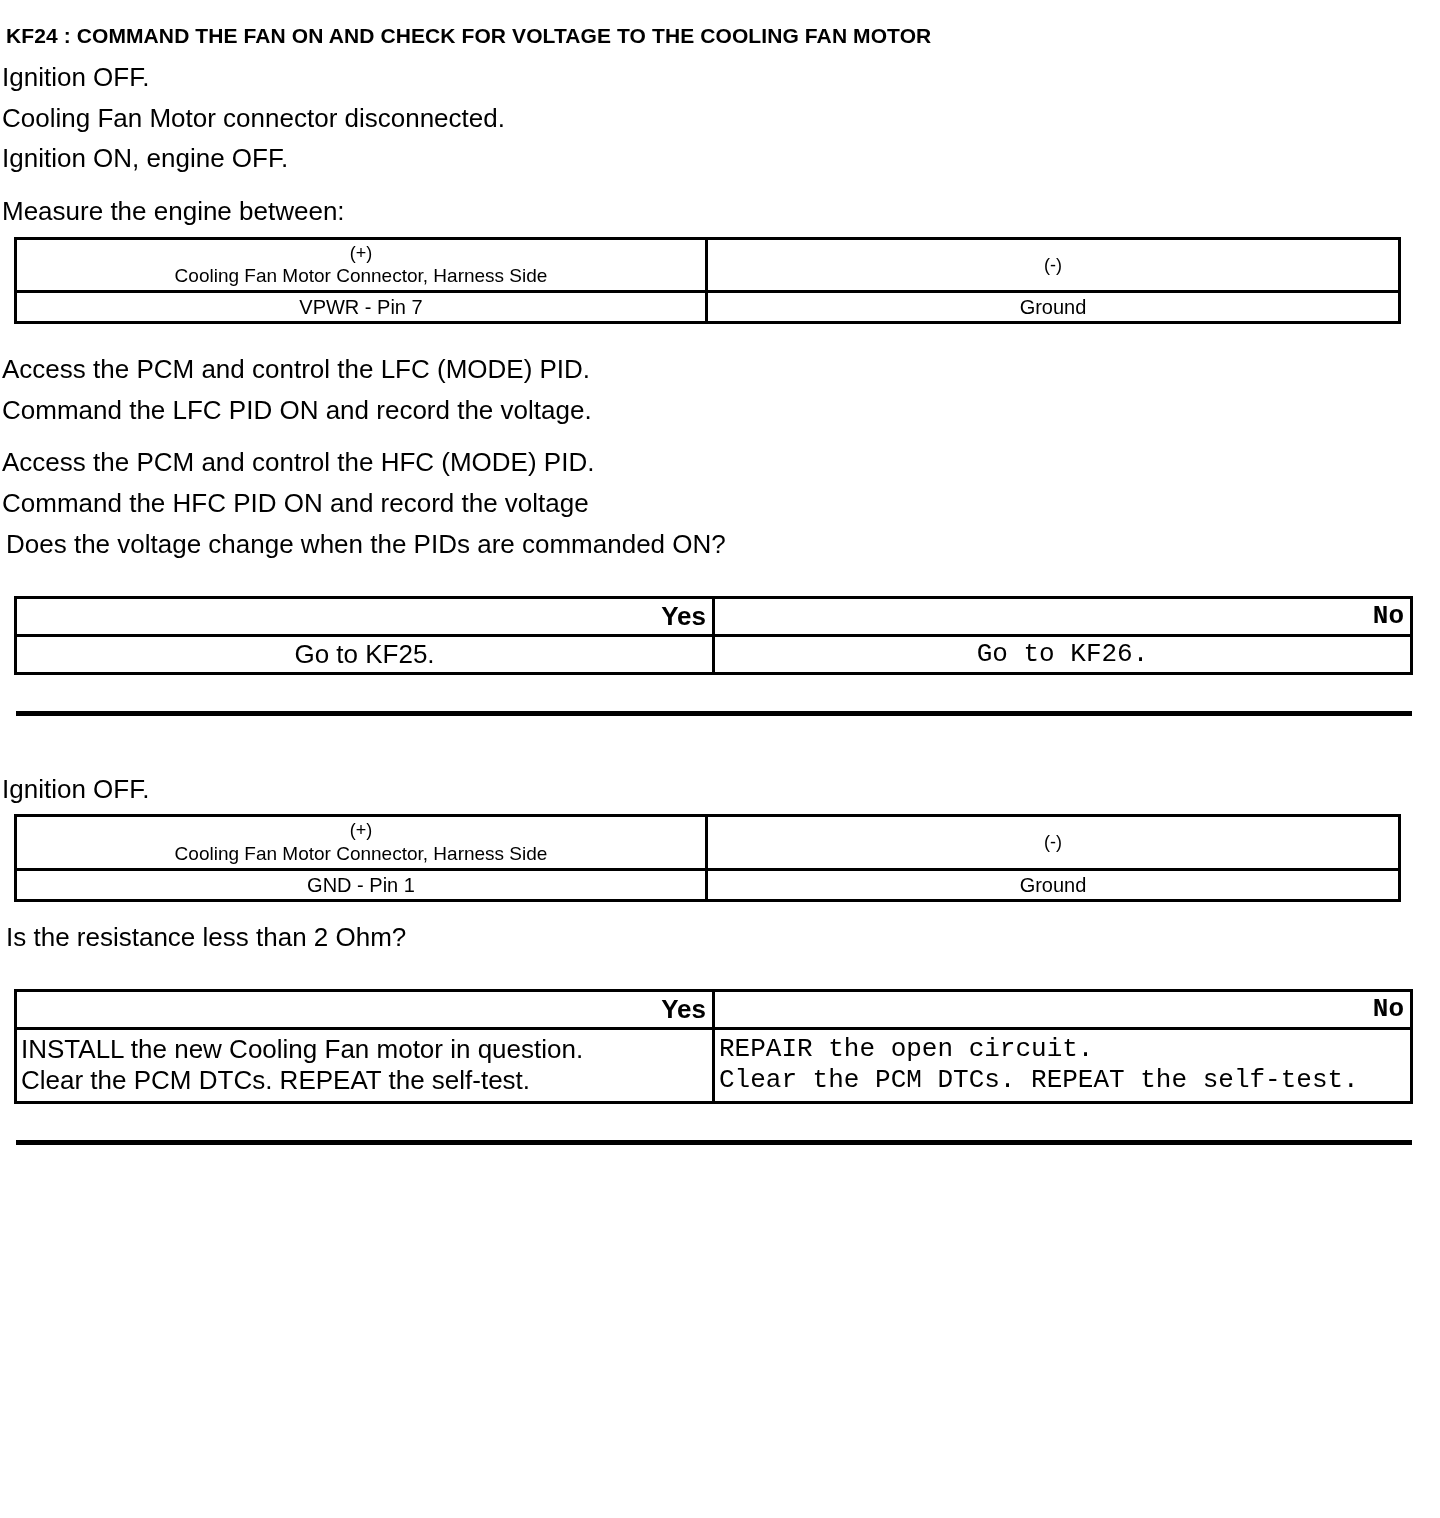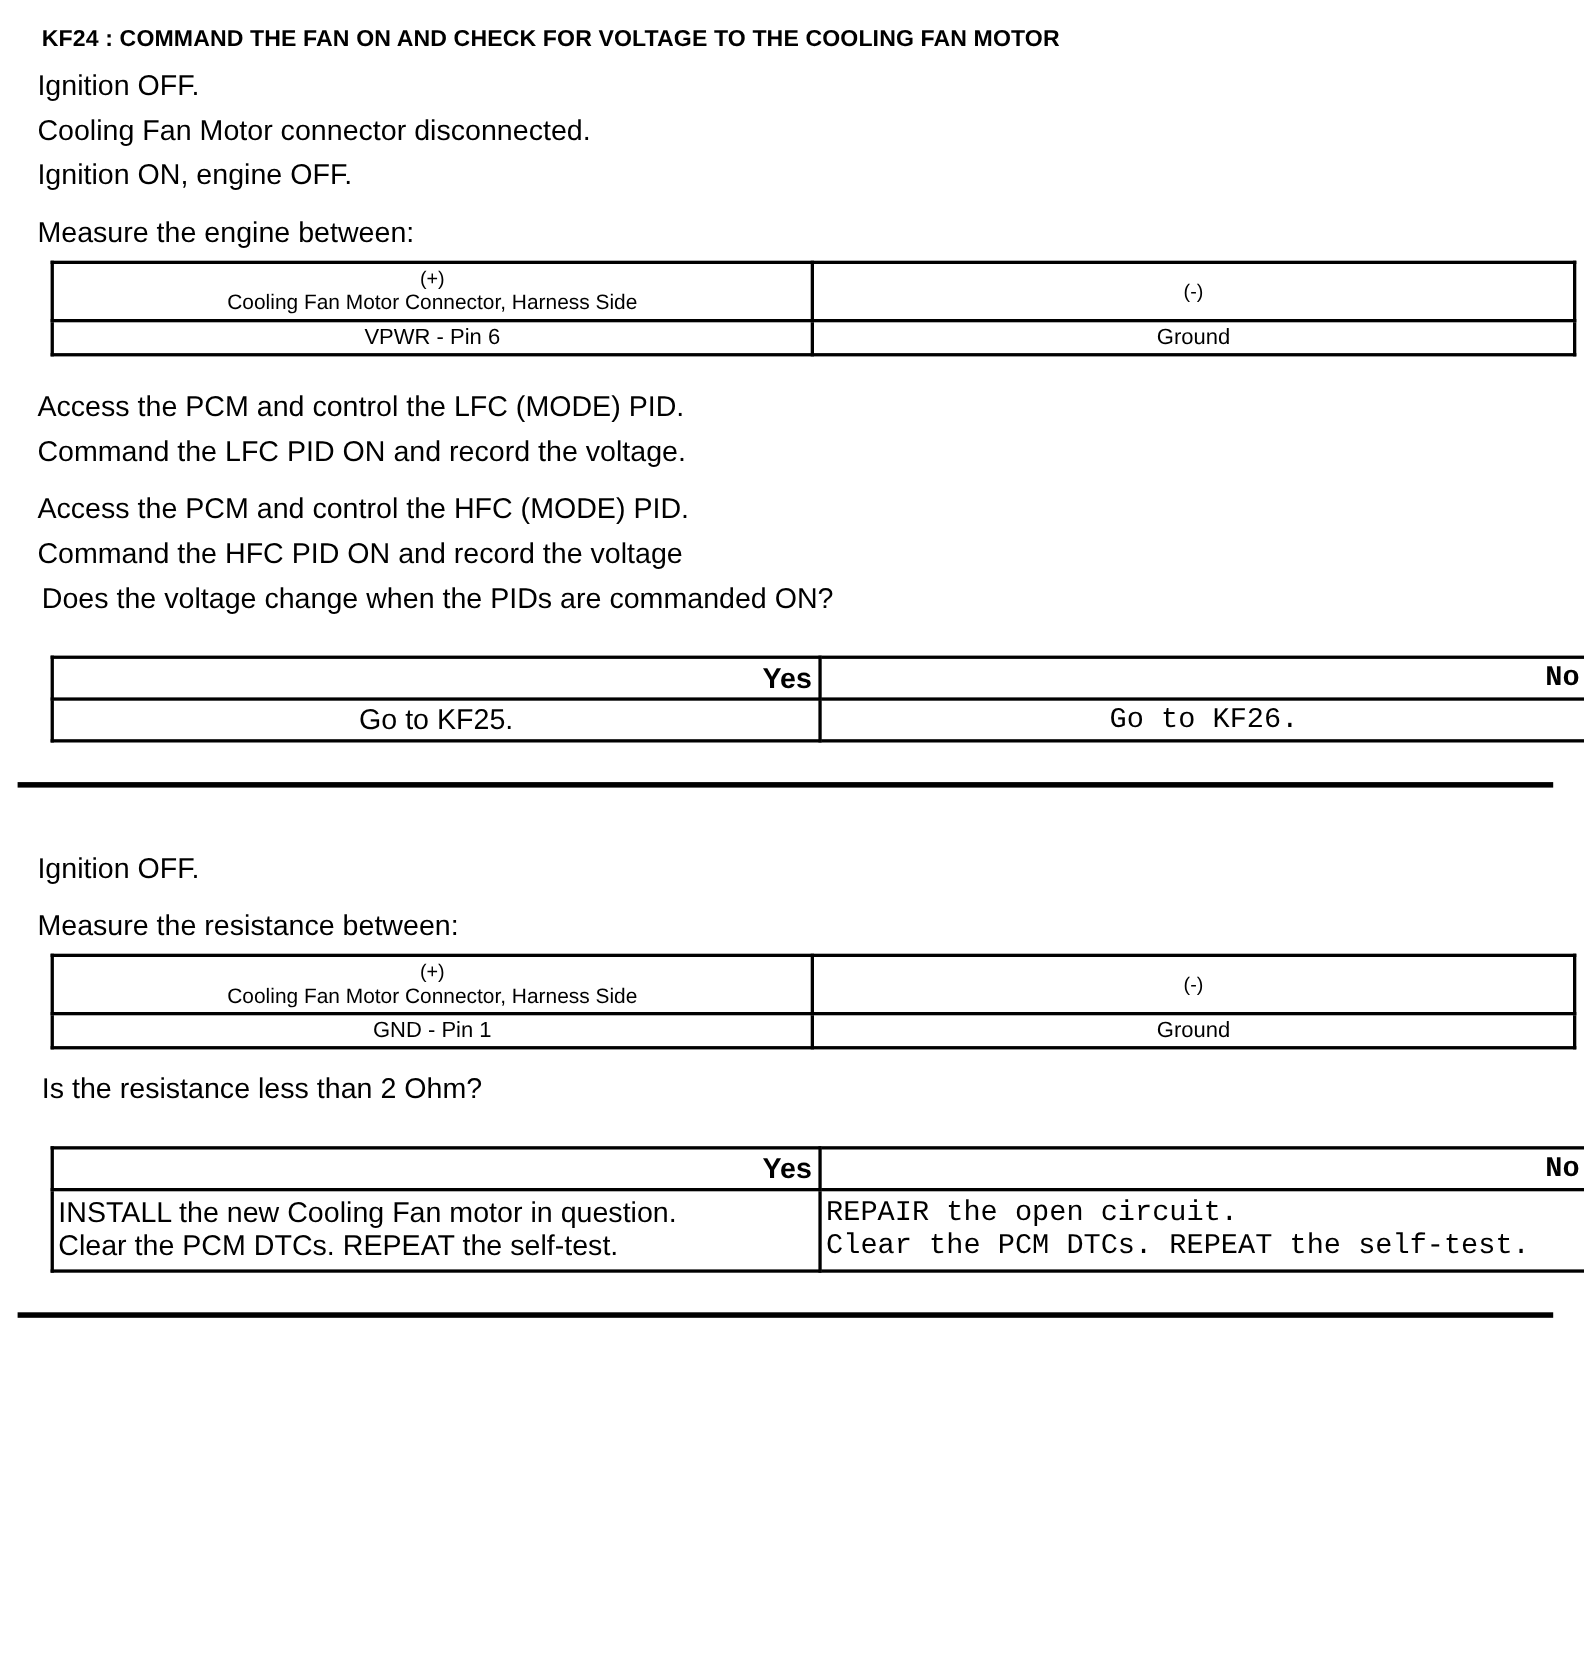--- a/index.html
+++ b/index.html
@@ -13,21 +13,21 @@
     font-family: "Liberation Sans", sans-serif;
     color: #000000;
     -webkit-font-smoothing: antialiased;
   }
   .page {
     width: 1440px;
     padding: 18px 0 0 0;
     box-sizing: border-box;
   }
   .section {
-    padding: 0 16px 0 32px;
+    padding: 0 16px 0 0;
   }
   .step-title {
     font-size: 21px;
     font-weight: bold;
     letter-spacing: 0.1px;
     margin: 6px 0 14px 6px;
   }
   .line {
     font-size: 26px;
     font-weight: normal;
@@ -135,21 +135,21 @@
             <span class="sub">Cooling Fan Motor Connector, Harness Side</span>
           </div>
         </td>
         <td class="col-b">
           <div class="plus-head">
             <span class="sign">(-)</span>
           </div>
         </td>
       </tr>
       <tr>
-        <td class="col-a meas-val">VPWR - Pin 6</td>
+        <td class="col-a meas-val">VPWR - Pin 7</td>
         <td class="col-b meas-val">Ground</td>
       </tr>
     </tbody>
       </table>
 
     <div class="spacer-md"></div>
 
     <div class="line">Access the PCM and control the  LFC (MODE) PID.</div>
     <div class="line">Command the LFC  PID ON and record the voltage.</div>
     <div class="line gap-top">Access the PCM and control the  HFC (MODE) PID.</div>
@@ -172,21 +172,20 @@
   </div>
 
   <hr class="divider">
 
   <div class="spacer-lg"></div>
 
   <div class="section">
 
 
     <div class="line">Ignition OFF.</div>
-    <div class="line gap-top">Measure the resistance between:</div>
 
     <table class="meas">
       <tbody>
           <tr>
         <td class="col-a">
           <div class="plus-head">
             <span class="sign">(+)</span>
             <span class="sub">Cooling Fan Motor Connector, Harness Side</span>
           </div>
         </td>

